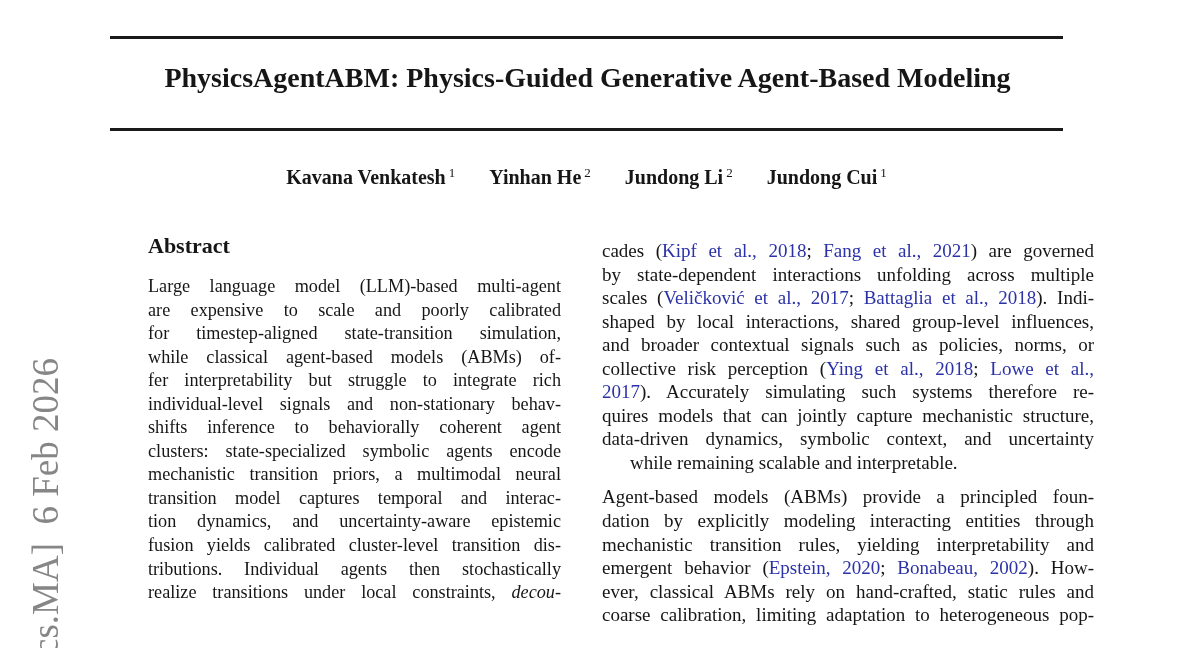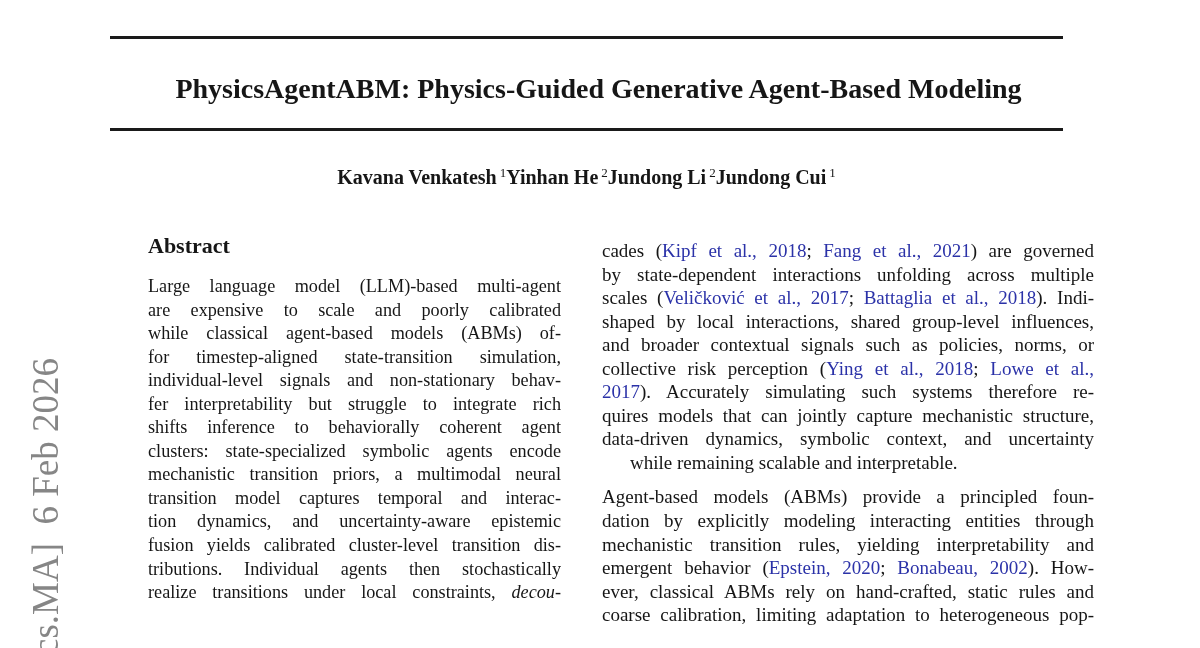--- a/index.html
+++ b/index.html
@@ -29,36 +29,36 @@
     position: absolute;
     left: 110px; width: 953px; height: 3px;
     background: var(--rule, #1a1a1a);
   }
   .rule-top { top: 36px; }
   .rule-bottom { top: 128px; }
 
   .title {
     position: absolute;
     left: 110px; top: 60px; width: 953px;
-    margin: 12px;
+    margin: 1px;
     text-align: center;
     font-size: 28px;
     line-height: 34px;
     font-weight: bold;
   }
 
   .authors {
     position: absolute;
     left: 110px; top: 164px; width: 953px;
     text-align: center;
     font-size: 20px;
     line-height: 26px;
     font-weight: bold;
   }
-  .author { margin: 0 0; white-space: nowrap; }
+  .author { margin: 0 17px; white-space: nowrap; }
   .author sup.aff {
     font-weight: 400;
     font-size: 13px;
     margin-left: 3px;
     vertical-align: 7px;
     line-height: 0;
   }
 
   .abstract-heading {
     position: absolute;
@@ -103,24 +103,24 @@
   <div class="watermark">cs.MA]  6 Feb 2026</div>
   <div class="rule rule-top"></div>
   <h1 class="title">PhysicsAgentABM: Physics-Guided Generative Agent-Based Modeling</h1>
   <div class="rule rule-bottom"></div>
   <div class="authors"><span class="author"><span>Kavana Venkatesh</span><sup class="aff">1</sup></span><span class="author"><span>Yinhan He</span><sup class="aff">2</sup></span><span class="author"><span>Jundong Li</span><sup class="aff">2</sup></span><span class="author"><span>Jundong Cui</span><sup class="aff">1</sup></span></div>
   <div class="abstract-heading">Abstract</div>
   <div class="abstract-body col">
       <div class="para">
         <div class="line"><span>Large language model (LLM)-based multi-agent</span></div>
         <div class="line"><span>are expensive to scale and poorly calibrated</span></div>
+        <div class="line"><span>for timestep-aligned state-transition simulation,</span></div>
         <div class="line"><span>while classical agent-based models (ABMs) of-</span></div>
-        <div class="line"><span>for timestep-aligned state-transition simulation,</span></div>
+        <div class="line"><span>fer interpretability but struggle to integrate rich</span></div>
         <div class="line"><span>individual-level signals and non-stationary behav-</span></div>
-        <div class="line"><span>fer interpretability but struggle to integrate rich</span></div>
         <div class="line"><span>shifts inference to behaviorally coherent agent</span></div>
         <div class="line"><span>clusters: state-specialized symbolic agents encode</span></div>
         <div class="line"><span>mechanistic transition priors, a multimodal neural</span></div>
         <div class="line"><span>transition model captures temporal and interac-</span></div>
         <div class="line"><span>tion dynamics, and uncertainty-aware epistemic</span></div>
         <div class="line"><span>fusion yields calibrated cluster-level transition dis-</span></div>
         <div class="line"><span>tributions.  Individual agents then stochastically</span></div>
         <div class="line"><span>realize transitions under local constraints, </span><span class="ital">decou-</span></div>
       </div>
     </div>

